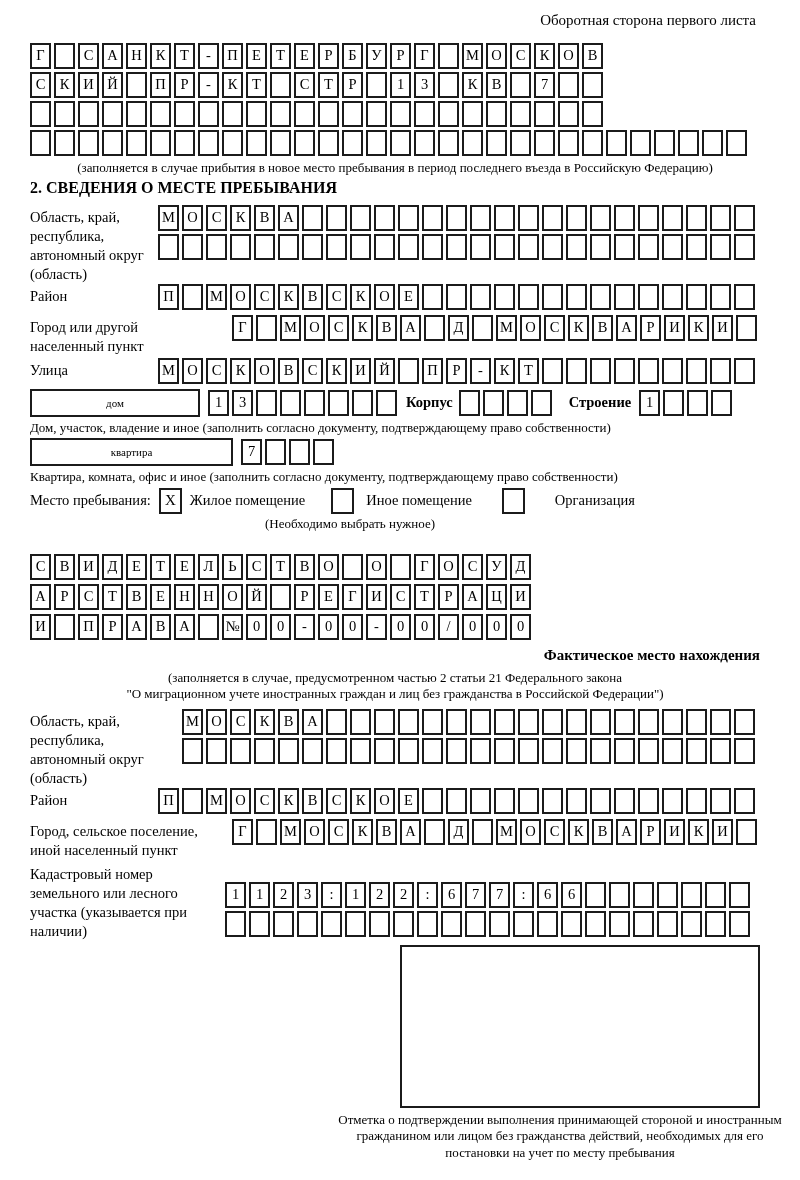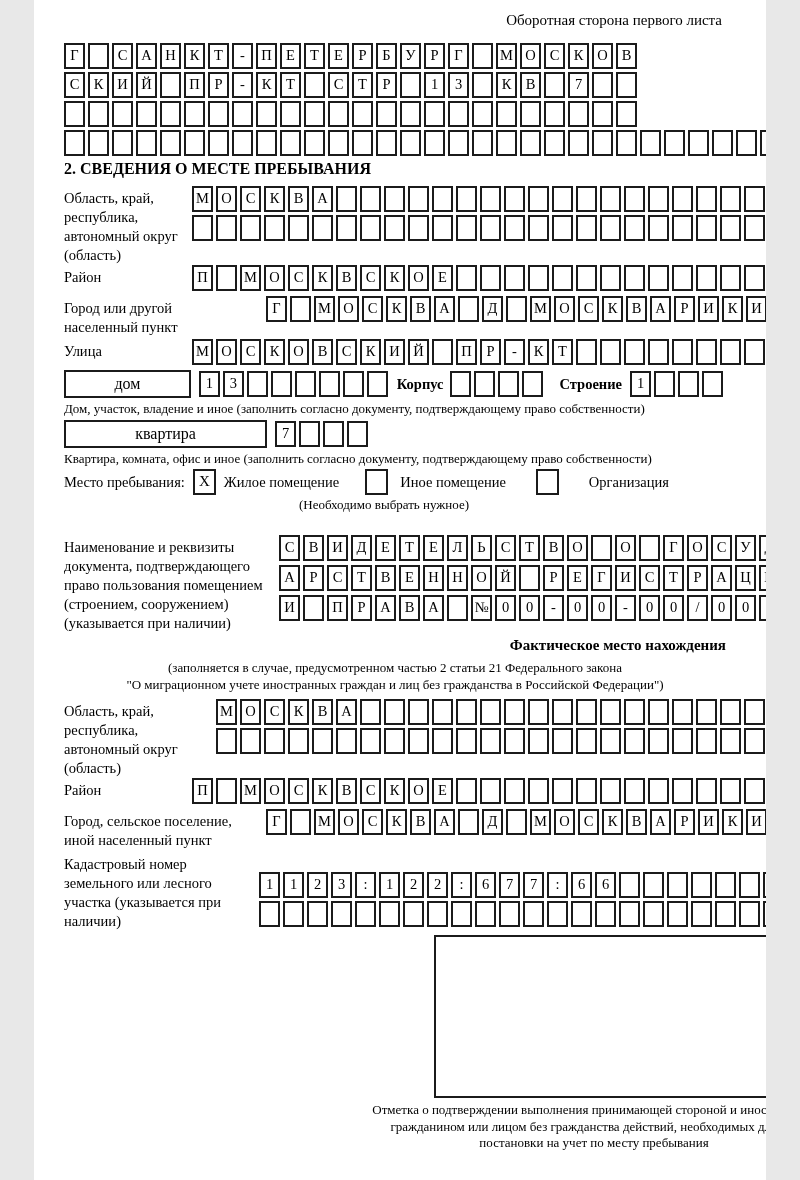--- a/index.html
+++ b/index.html
@@ -1,17 +1,17 @@
 <!DOCTYPE html>
 <html><head>
 <meta charset="utf-8">
 <style>
   html,body{margin:0;padding:0;background:#e8e8e8;}
   .page{
-    width:732px;height:1180px;background:#ffffff;color:#000;
+    width:800px;height:1180px;background:#ffffff;color:#000;
     font-family:"Liberation Serif", serif;
     box-sizing:border-box;padding:12px 40px 0 30px;
     overflow:hidden;position:relative;margin:0 auto;
   }
   .header-note{text-align:right;font-size:15px;margin-bottom:14px;padding-right:4px;}
   .frow{display:flex;align-items:flex-start;}
   .flabel{flex:0 0 auto;font-size:14.5px;line-height:19px;padding-top:3px;}
   .b140{width:140px;}
   .b128{width:128px;}
   .b202{width:202px;}
@@ -29,21 +29,21 @@
   .inline-cells{display:inline-flex;flex-wrap:nowrap;height:26px;vertical-align:middle;}
   .caption{font-size:13px;line-height:16.5px;}
   .center{text-align:center;}
   .mb2{margin-bottom:2px;}
   .mb4{margin-bottom:4px;}
   .mb6{margin-bottom:6px;}
   .sec-title{font-weight:bold;font-size:16px;text-align:left;margin:2px 0 8px 0;}
   .sub-title{font-weight:bold;font-size:15px;text-align:right;margin:4px 0 6px 0;}
   .wide-box{
     box-sizing:border-box;display:inline-block;height:28px;border:2px solid #1b1b1b;
-    text-align:center;font-size:16px;line-height:24px;vertical-align:middle;
+    text-align:center;font-size:11px;line-height:24px;vertical-align:middle;
   }
   .w170{width:170px;}
   .w203{width:203px;}
   .house-row{display:flex;align-items:center;margin-bottom:3px;}
   .inline-label{font-size:14.5px;white-space:nowrap;font-weight:bold;}
   .stay-row{display:flex;align-items:center;font-size:14.5px;margin-top:2px;}
   .chk{
     box-sizing:border-box;width:23px;height:26px;border:2px solid #1b1b1b;
     text-align:center;font-size:15px;line-height:21px;flex:0 0 auto;
   }
@@ -172,20 +172,21 @@
       <span class="cbox"></span>
       <span class="cbox"></span>
       <span class="cbox"></span>
       <span class="cbox"></span>
       <span class="cbox"></span>
       <span class="cbox"></span>
       <span class="cbox"></span>
       <span class="cbox"></span>
       <span class="cbox"></span>
     </div>
+  <div class="caption center mb2">(заполняется в случае прибытия в новое место пребывания в период последнего въезда в Российскую Федерацию)</div>
 
   <div class="sec-title">2. СВЕДЕНИЯ О МЕСТЕ ПРЕБЫВАНИЯ</div>
 
   <div class="frow">
     <div class="flabel b128">Область, край, республика, автономный округ (область)</div>
     <div class="gridcol">
       <div class="char-row">
           <span class="cbox">М</span>
           <span class="cbox">О</span>
           <span class="cbox">С</span>
@@ -397,21 +398,20 @@
     <span class="gap12"></span>
     <span>Иное помещение</span>
     <span class="gap30"></span>
     <span class="chk"></span>
     <span class="gap30"></span>
     <span>Организация</span>
   </div>
   <div class="stay-caption">(Необходимо выбрать нужное)</div>
 
   <div class="frow mb4">
-    <div class="flabel b215">Наименование и реквизиты документа, подтверждающего право пользования помещением (строением, сооружением) (указывается при наличии)</div>
     <div class="gridcol">
       <div class="char-row mb4">
           <span class="cbox">С</span>
           <span class="cbox">В</span>
           <span class="cbox">И</span>
           <span class="cbox">Д</span>
           <span class="cbox">Е</span>
           <span class="cbox">Т</span>
           <span class="cbox">Е</span>
           <span class="cbox">Л</span>

